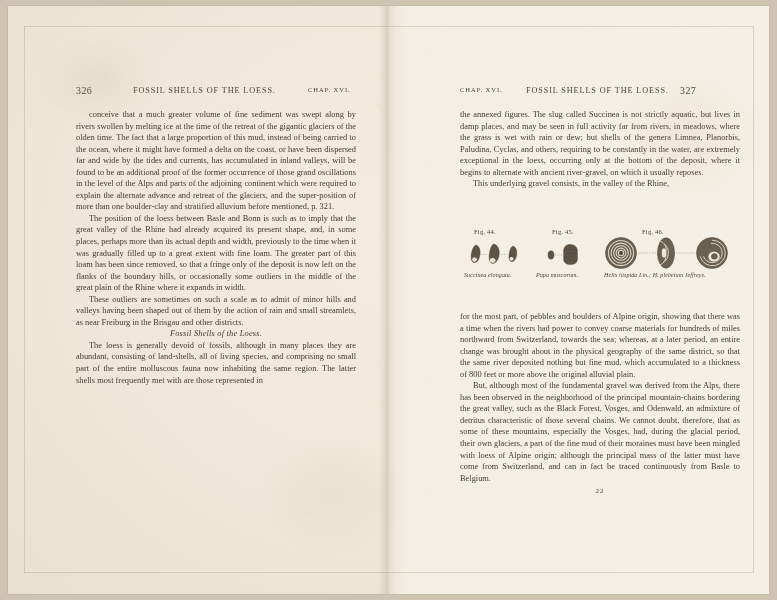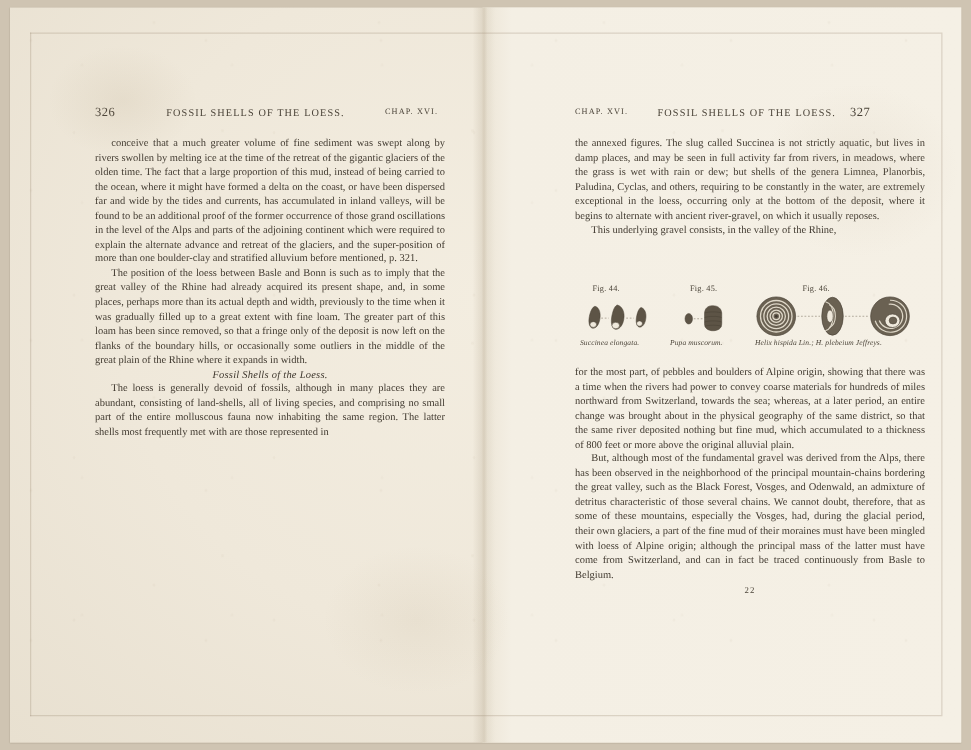--- a/index.html
+++ b/index.html
@@ -185,39 +185,40 @@
 
       <div class="folio" style="left:68px;">326</div>
 
       <div class="runhead" style="left:125px;">FOSSIL SHELLS OF THE LOESS.</div>
 
       <div class="runhead" style="left:300px; font-size:6.6px;">CHAP. XVI.</div>
 
       <div class="column" style="left:68px; top:103px;">
         <p>conceive that a much greater volume of fine sediment was swept along by rivers swollen by melting ice at the time of the retreat of the gigantic glaciers of the olden time. The fact that a large proportion of this mud, instead of being carried to the ocean, where it might have formed a delta on the coast, or have been dispersed far and wide by the tides and currents, has accumulated in inland valleys, will be found to be an additional proof of the former occurrence of those grand oscillations in the level of the Alps and parts of the adjoining continent which were required to explain the alternate advance and retreat of the glaciers, and the super-position of more than one boulder-clay and stratified alluvium before mentioned, p. 321.</p>
         <p>The position of the loess between Basle and Bonn is such as to imply that the great valley of the Rhine had already acquired its present shape, and, in some places, perhaps more than its actual depth and width, previously to the time when it was gradually filled up to a great extent with fine loam. The greater part of this loam has been since removed, so that a fringe only of the deposit is now left on the flanks of the boundary hills, or occasionally some outliers in the middle of the great plain of the Rhine where it expands in width.</p>
+        <p>These outliers are sometimes on such a scale as to admit of minor hills and valleys having been shaped out of them by the action of rain and small streamlets, as near Freiburg in the Brisgau and other districts.</p>
         <p class="subhead noind">Fossil Shells of the Loess.</p>
         <p>The loess is generally devoid of fossils, although in many places they are abundant, consisting of land-shells, all of living species, and comprising no small part of the entire molluscous fauna now inhabiting the same region. The latter shells most frequently met with are those represented in</p>
       </div>
     </div>
 
     <div class="page page-right">
 
       <div class="runhead" style="left:74px; font-size:6.6px;">CHAP. XVI.</div>
 
       <div class="runhead" style="left:140px;">FOSSIL SHELLS OF THE LOESS.</div>
 
       <div class="folio" style="left:294px;">327</div>
 
       <div class="column" style="left:74px; top:103px;">
         <p class="noind">the annexed figures. The slug called Succinea is not strictly aquatic, but lives in damp places, and may be seen in full activity far from rivers, in meadows, where the grass is wet with rain or dew; but shells of the genera Limnea, Planorbis, Paludina, Cyclas, and others, requiring to be constantly in the water, are extremely exceptional in the loess, occurring only at the bottom of the deposit, where it begins to alternate with ancient river-gravel, on which it usually reposes.</p>
         <p>This underlying gravel consists, in the valley of the Rhine,</p>
       </div>
 
-      <div class="column" style="left:74px; top:286px;">
+      <div class="column" style="left:74px; top:305px;">
         <p class="noind">for the most part, of pebbles and boulders of Alpine origin, showing that there was a time when the rivers had power to convey coarse materials for hundreds of miles northward from Switzerland, towards the sea; whereas, at a later period, an entire change was brought about in the physical geography of the same district, so that the same river deposited nothing but fine mud, which accumulated to a thickness of 800 feet or more above the original alluvial plain.</p>
         <p>But, although most of the fundamental gravel was derived from the Alps, there has been observed in the neighborhood of the principal mountain-chains bordering the great valley, such as the Black Forest, Vosges, and Odenwald, an admixture of detritus characteristic of those several chains. We cannot doubt, therefore, that as some of these mountains, especially the Vosges, had, during the glacial period, their own glaciers, a part of the fine mud of their moraines must have been mingled with loess of Alpine origin; although the principal mass of the latter must have come from Switzerland, and can in fact be traced continuously from Basle to Belgium.</p>
         <div class="signature" style="margin-top:2px;">22</div>
       </div>
     </div>
 
     <div class="figure-group">
 
       <div class="fig-label" style="left:10px; top:0;">Fig. 44.</div>
       <div class="fig-art" style="left:2px; top:13px;">

